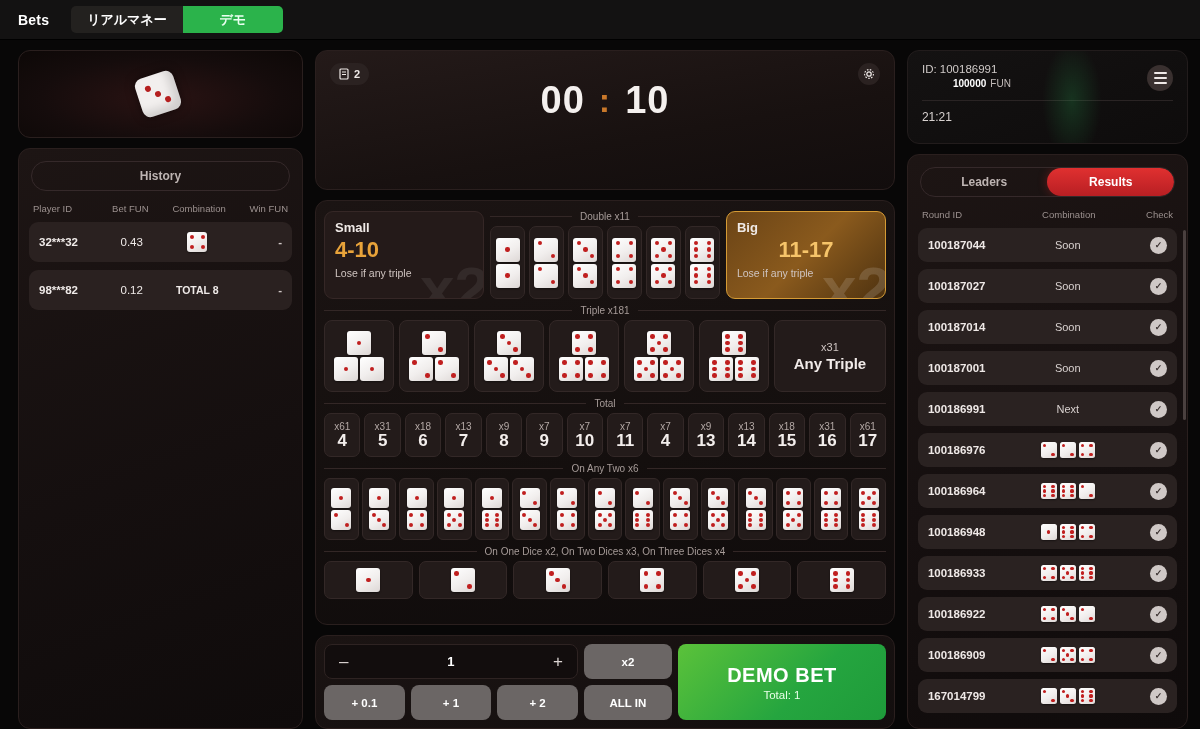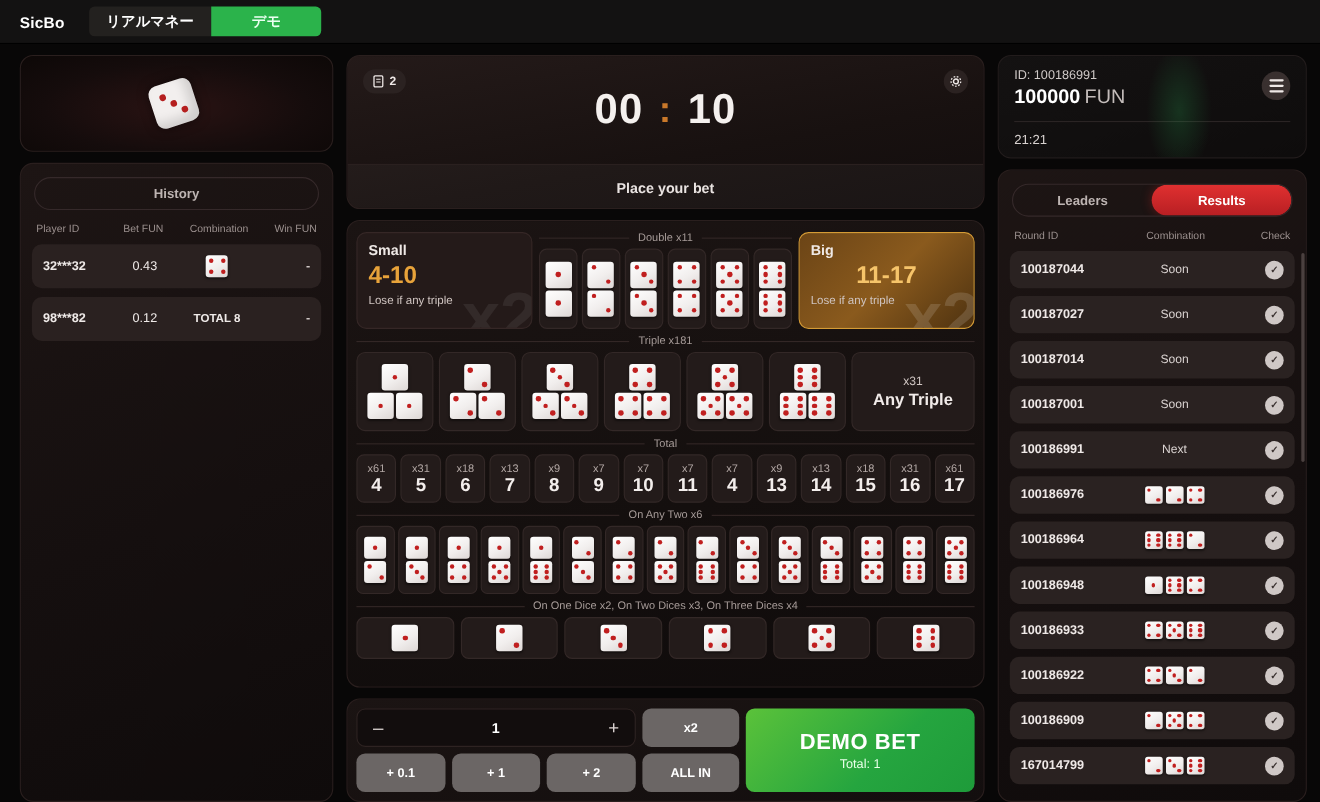--- a/index.html
+++ b/index.html
@@ -246,21 +246,21 @@
 
   
   .acct-panel { height: 94px; padding: 12px 14px; position: relative; overflow: hidden;
      background: linear-gradient(160deg,#141212 0%, #0e0c0c 100%); border: 1px solid #221c1c; }
   .acct-glow {
     position: absolute; left: 48%; top: -10px; width: 60px; height: 120px;
     background: radial-gradient(ellipse at center, rgba(45,180,90,.22) 0%, rgba(45,180,90,0) 70%);
     pointer-events: none;
   }
   .acct-id { font-size: 11.5px; color: #cfc9c7; }
-  .acct-bal { margin-top: 3px; font-size: 18px; font-weight: bold; color: #fff; }
+  .acct-bal { margin-top: 3px; font-size: 10px; font-weight: bold; color: #fff; margin-left: 31px; }
   .acct-bal .cur { font-weight: normal; color: #c3bcba; margin-left: 4px; }
   .acct-div { height: 1px; background: #2a2424; margin: 11px 0 9px 0; }
   .acct-time { font-size: 12px; color: #d8d2d0; }
   .burger {
     position: absolute; right: 14px; top: 14px;
     width: 26px; height: 26px; border-radius: 50%;
     background: #39302f; display: flex; flex-direction: column;
     align-items: center; justify-content: center; gap: 3px;
   }
   .burger span { width: 13px; height: 1.8px; background: #efe9e7; border-radius: 1px; }
@@ -288,21 +288,21 @@
   }
   .scrollbar {
     position: absolute; right: 1px; top: 2px; width: 3px; height: 190px;
     background: #4a403f; border-radius: 2px;
   }
 </style>
 </head>
 <body>
 
 <div class="topbar">
-  <div class="brand">SicBo</div>
+  <div class="brand">Bets</div>
   <div class="mode-tabs">
     <div class="mode-tab">リアルマネー</div>
     <div class="mode-tab active">デモ</div>
   </div>
 </div>
 
 <div class="page">
 
   <div class="col-left">
 
@@ -365,21 +365,20 @@
             <circle cx="6" cy="6" r="2.2" fill="none" stroke="#efe9e7" stroke-width="1.3"></circle>
             <circle cx="6" cy="6" r="4.4" fill="none" stroke="#efe9e7" stroke-width="1.1" stroke-dasharray="1.6 1.4"></circle>
           </svg>
         </div>
         <div class="timer-clock">
           <span>00</span>
           <span class="timer-colon">:</span>
           <span>10</span>
         </div>
       </div>
-      <div class="timer-status">Place your bet</div>
     </div>
 
     <div class="board">
 
       <div class="row-bigsmall">
         <div class="sb-card">
           <div class="sb-t1">Small</div>
           <div class="sb-t2">4-10</div>
           <div class="sb-t3">Lose if any triple</div>
           <div class="sb-x2">x2</div>

